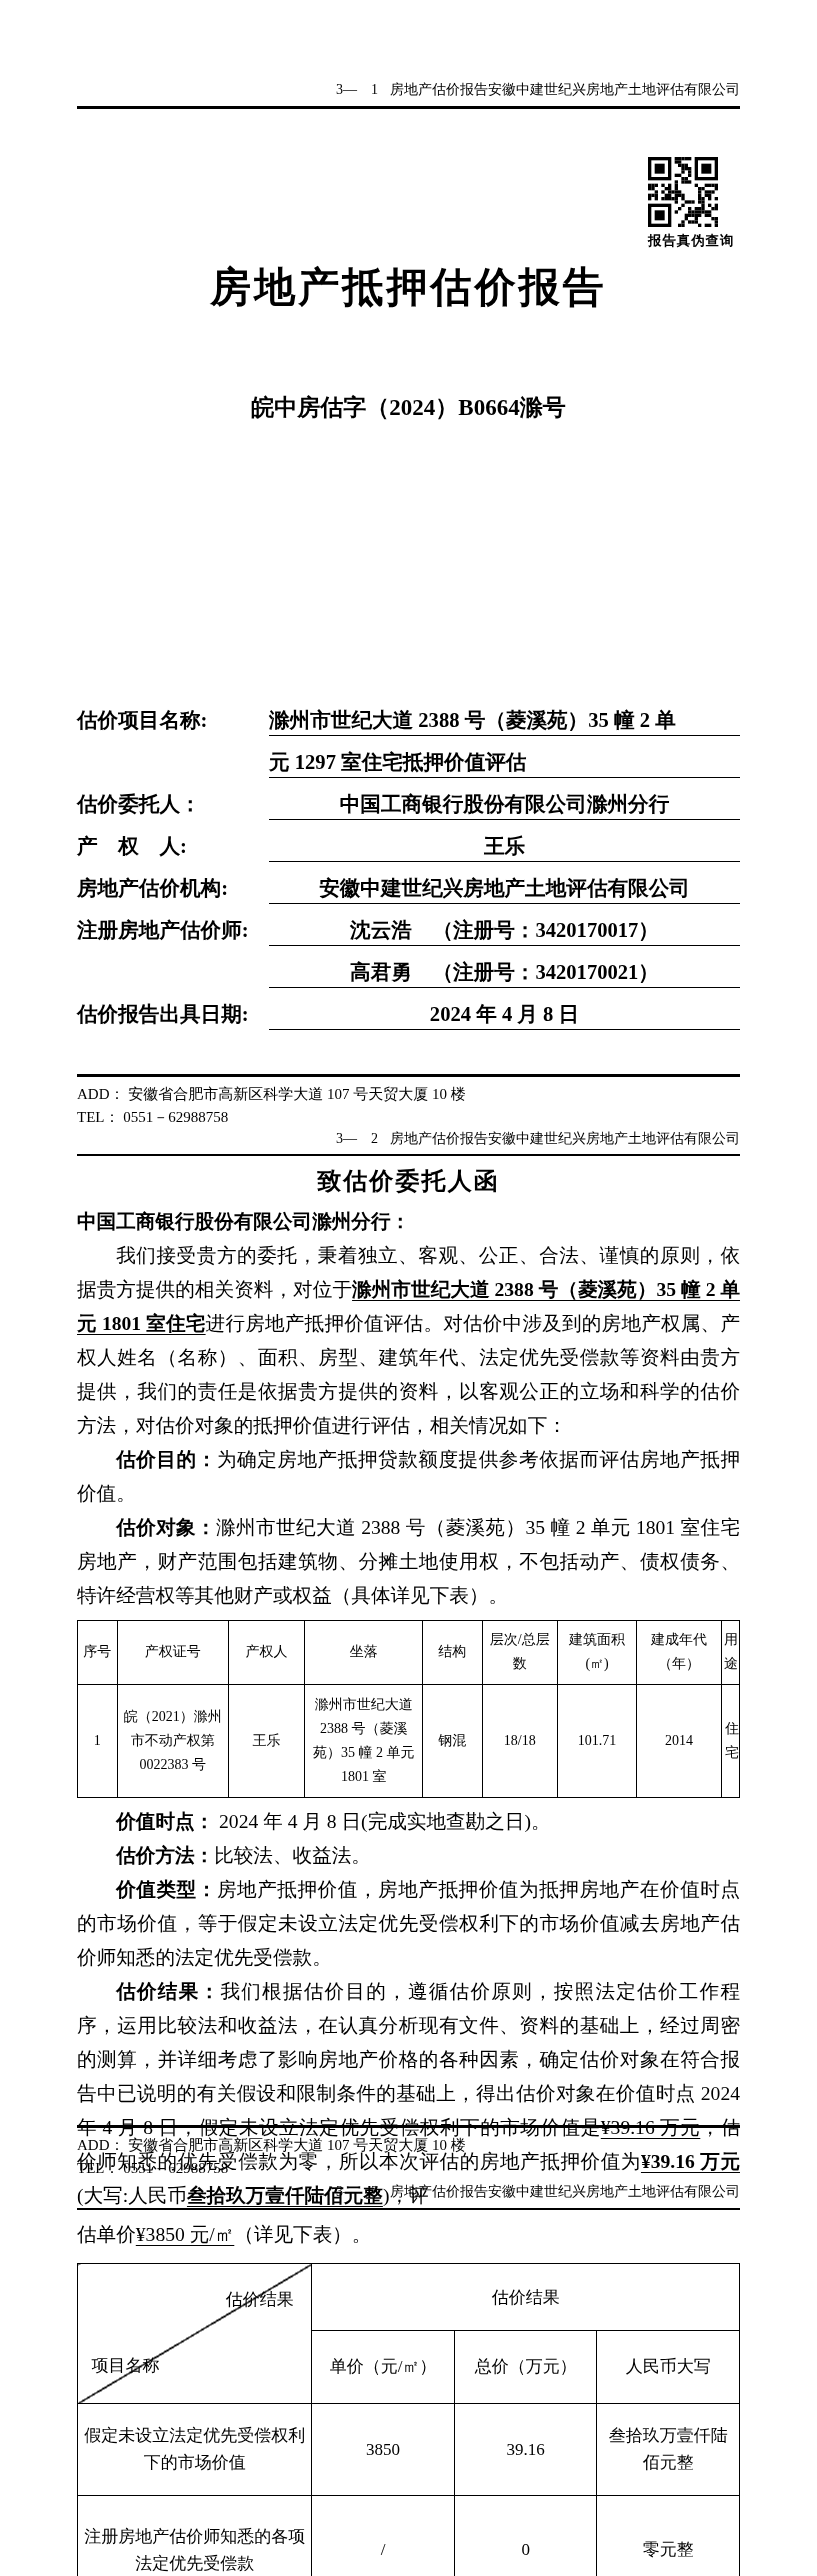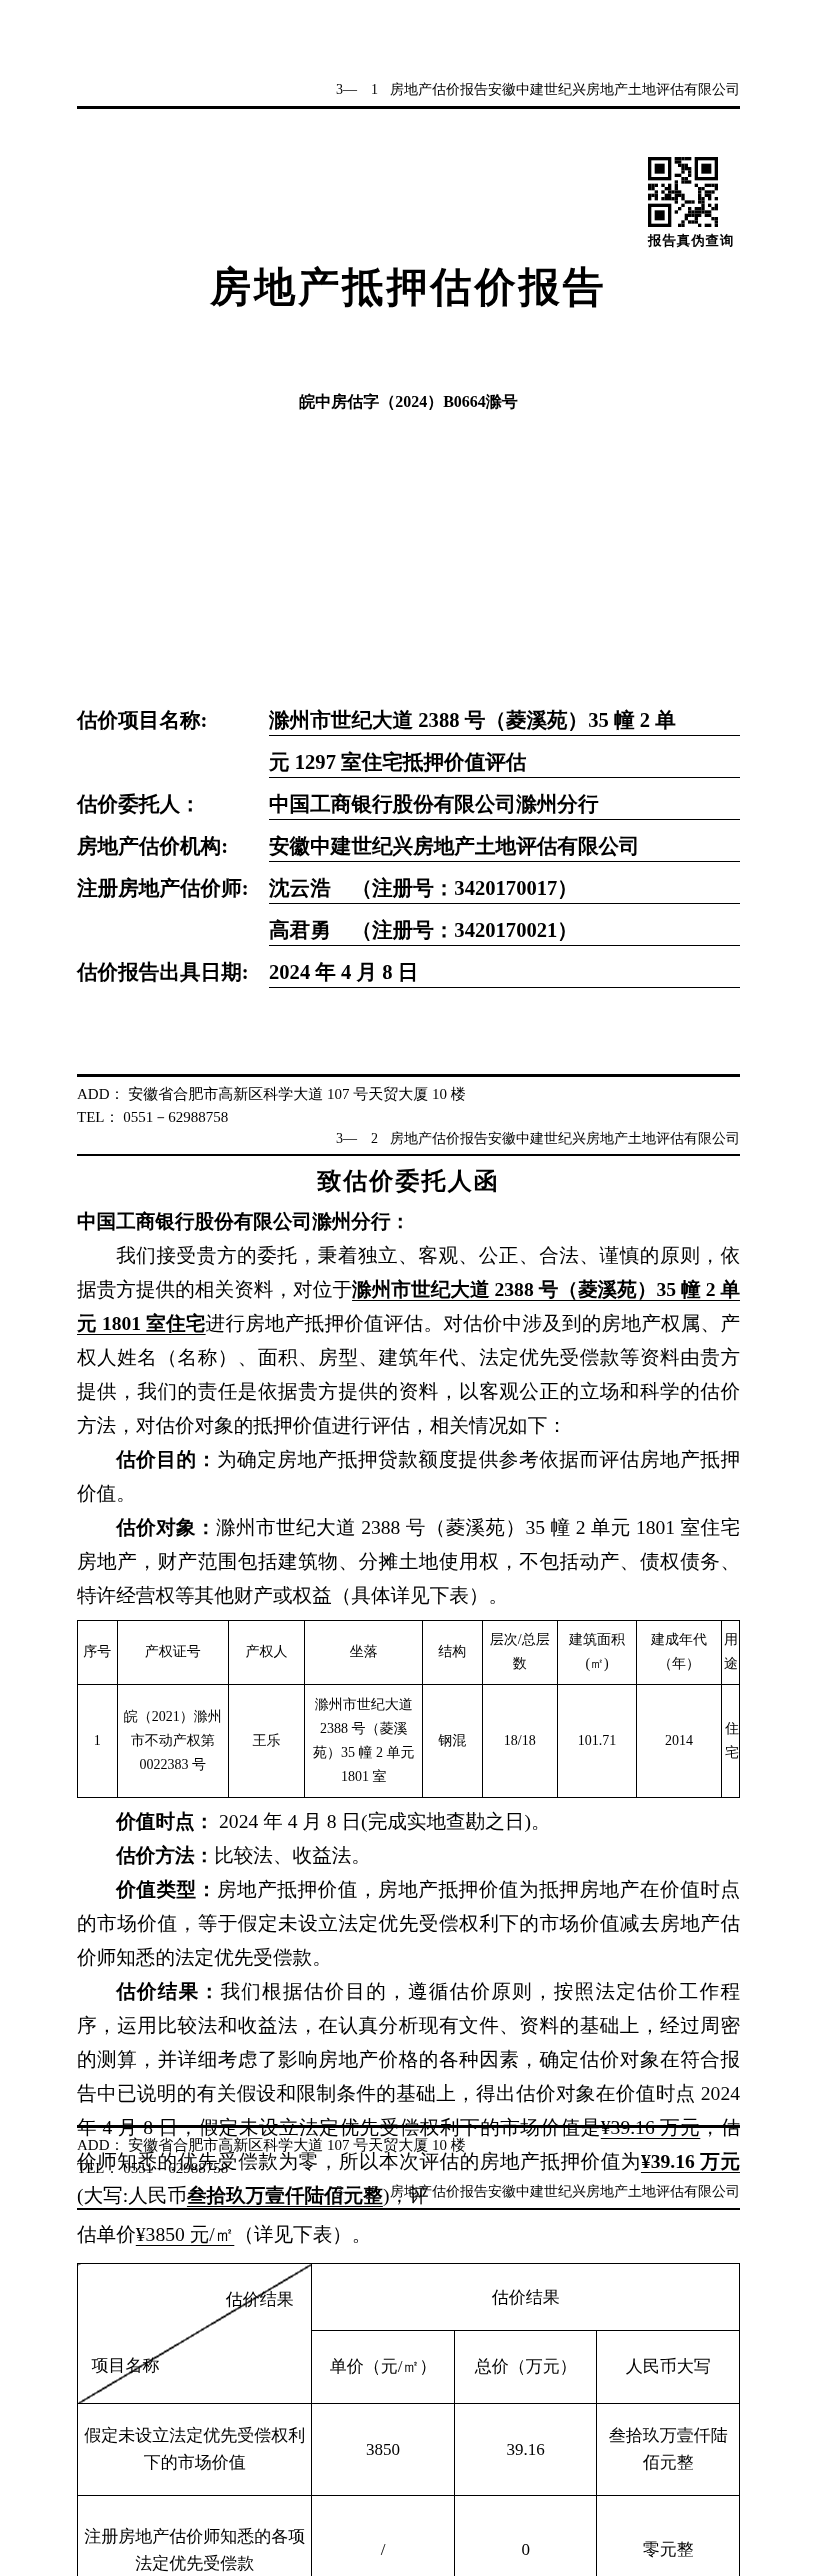--- a/index.html
+++ b/index.html
@@ -15,25 +15,25 @@
   
   .pghdr{display:flex;justify-content:flex-end;align-items:baseline;font-size:14px;}
   .pghdr .c{position:absolute;left:0;right:103px;text-align:center;}
   .rule{position:absolute;left:77px;width:663px;height:2.6px;background:#000;}
   
   .qrbox{position:absolute;left:648px;width:70px;text-align:center;}
   .qrbox svg{display:block;width:70px;height:70px;}
   .qrlabel{margin-top:5.2px;font-size:13.4px;font-weight:bold;letter-spacing:1px;white-space:nowrap;}
   
   .title{text-align:center;font-size:41px;font-weight:bold;letter-spacing:3.1px;}
-  .subtitle{text-align:center;font-size:16px;font-weight:bold;}
+  .subtitle{text-align:center;font-size:23px;font-weight:bold;}
   
   .fieldrow{display:flex;align-items:flex-end;height:42px;}
   .fieldrow .lbl{flex:0 0 192px;font-size:20.6px;font-weight:bold;white-space:nowrap;padding-bottom:2.1px;}
-  .fieldrow .val{flex:1;border-bottom:1.5px solid #000;font-size:20.6px;font-weight:bold;text-align:left;padding-bottom:1px;white-space:nowrap;}
+  .fieldrow .val{flex:1;border-bottom:1.5px solid #000;font-size:20.6px;font-weight:bold;text-align:center;padding-bottom:1px;white-space:nowrap;}
   
   .ftr{font-size:15px;line-height:23px;font-family:"Liberation Serif","DejaVu Serif",serif;}
   
   .h2{text-align:center;font-size:24px;font-weight:bold;letter-spacing:2.1px;}
   .body{font-size:19.6px;line-height:34px;text-align:justify;}
   .body p{margin:0;}
   .ind{text-indent:2em;}
   .b{font-weight:bold;}
   .u{text-decoration:underline;text-underline-offset:3.6px;}
   
@@ -211,20 +211,24 @@
     </div>
     <div class="fieldrow">
       <span class="lbl"></span>
       <span class="val" style="text-align:left;">元 1297 室住宅抵押价值评估</span>
     </div>
     <div class="fieldrow">
       <span class="lbl">估价委托人：</span>
       <span class="val">中国工商银行股份有限公司滁州分行</span>
     </div>
     <div class="fieldrow">
+      <span class="lbl">产　权　人:</span>
+      <span class="val">王乐</span>
+    </div>
+    <div class="fieldrow">
       <span class="lbl">房地产估价机构:</span>
       <span class="val">安徽中建世纪兴房地产土地评估有限公司</span>
     </div>
     <div class="fieldrow">
       <span class="lbl">注册房地产估价师:</span>
       <span class="val">沈云浩　（注册号：3420170017）</span>
     </div>
     <div class="fieldrow">
       <span class="lbl"></span>
       <span class="val">高君勇　（注册号：3420170021）</span>

